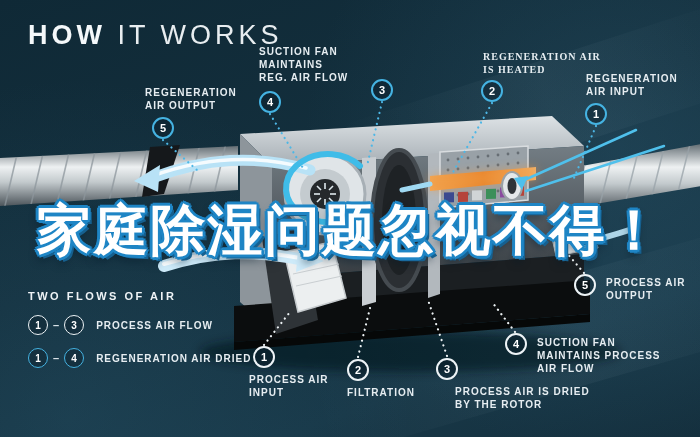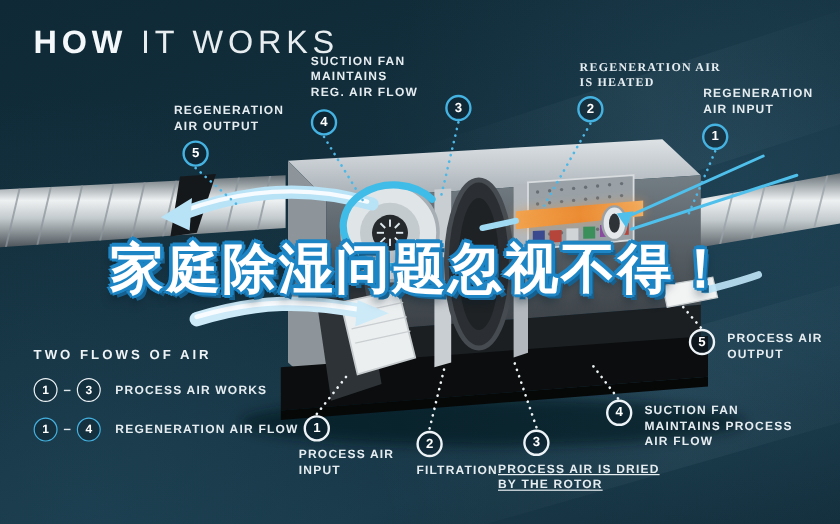--- a/index.html
+++ b/index.html
@@ -31,21 +31,21 @@
   .legend .head{color:#eef3f6;font-size:11px;font-weight:700;letter-spacing:2.5px;margin-bottom:12px;white-space:nowrap;}
   .legend .row{display:flex;align-items:center;margin-bottom:11px;height:22px;}
   .lcirc{width:20px;height:20px;border-radius:50%;box-sizing:border-box;display:flex;align-items:center;justify-content:center;
          font-size:10px;font-weight:700;color:#fff;background:rgba(12,32,44,.4);}
   .lcirc.white{border:1.6px solid #edf3f6;}
   .lcirc.cyan{border:1.6px solid #45b3e2;}
   .lsep{color:#dfe7ec;font-size:11px;margin:0 5px;font-weight:700;}
   .ltext{color:#e6edf1;font-size:10px;font-weight:700;letter-spacing:1px;margin-left:12px;white-space:nowrap;}
 
   .headline{position:absolute;left:50%;top:194px;transform:translateX(-50%);
-    font-size:45px;font-weight:800;color:#ffffff;letter-spacing:2px;white-space:nowrap;z-index:6;
+    font-size:55px;font-weight:800;color:#ffffff;letter-spacing:2px;white-space:nowrap;z-index:6;
     font-family:"DejaVu Sans","Liberation Sans",sans-serif;
     text-shadow:
       3px 0 0 #1e85c5,-3px 0 0 #1e85c5,0 3px 0 #1e85c5,0 -3px 0 #1e85c5,
       2px 2px 0 #1e85c5,-2px 2px 0 #1e85c5,2px -2px 0 #1e85c5,-2px -2px 0 #1e85c5,
       4px 4px 0 #16608f,0 6px 8px rgba(5,25,40,.6);}
   svg{position:absolute;left:0;top:0;}
   .layer-machine{z-index:1;} .layer-lines{z-index:4;}
   .ui{z-index:5;}
 </style>
 </head>
@@ -288,21 +288,21 @@
 INPUT</div>
 
     <div class="badge white" style="left:347px;top:359px;">
         <span>2</span>
       </div>
     <div class="lbl" style="left:347px;top:386px;">FILTRATION</div>
 
     <div class="badge white" style="left:436px;top:358px;">
         <span>3</span>
       </div>
-    <div class="lbl" style="left:415px;top:385px;text-decoration:underline;">PROCESS AIR IS DRIED
+    <div class="lbl" style="left:455px;top:385px;">PROCESS AIR IS DRIED
 BY THE ROTOR</div>
 
     <div class="badge white" style="left:505px;top:333px;">
         <span>4</span>
       </div>
     <div class="lbl" style="left:537px;top:336px;">SUCTION FAN
 MAINTAINS PROCESS
 AIR FLOW</div>
 
     <div class="badge white" style="left:574px;top:274px;">
@@ -314,29 +314,29 @@
     <div class="legend">
       <div class="head">TWO FLOWS OF AIR</div>
       <div class="row">
         <div class="lcirc white">
             <span>1</span>
           </div>
         <span class="lsep">–</span>
         <div class="lcirc white">
             <span>3</span>
           </div>
-        <span class="ltext">PROCESS AIR WORKS</span>
+        <span class="ltext">PROCESS AIR FLOW</span>
       </div>
       <div class="row">
         <div class="lcirc cyan">
             <span>1</span>
           </div>
         <span class="lsep">–</span>
         <div class="lcirc cyan">
             <span>4</span>
           </div>
-        <span class="ltext">REGENERATION AIR FLOW</span>
+        <span class="ltext">REGENERATION AIR DRIED</span>
       </div>
     </div>
   </div>
 
   <div class="headline">家庭除湿问题忽视不得！</div>
 </div>
 
 </body></html>

